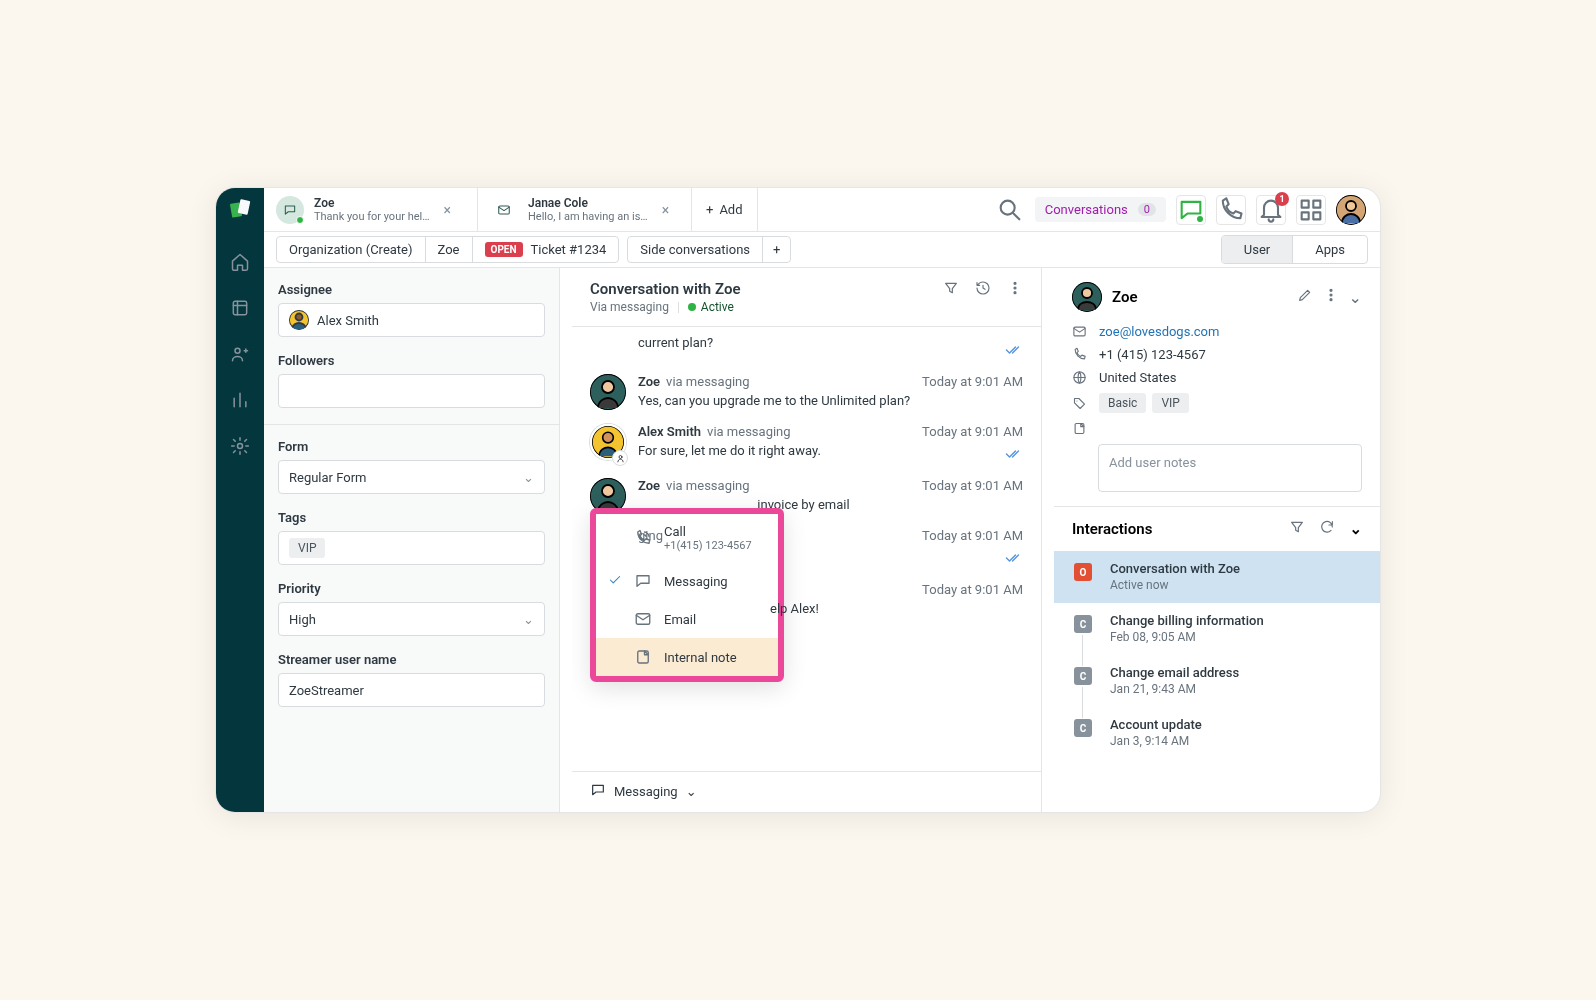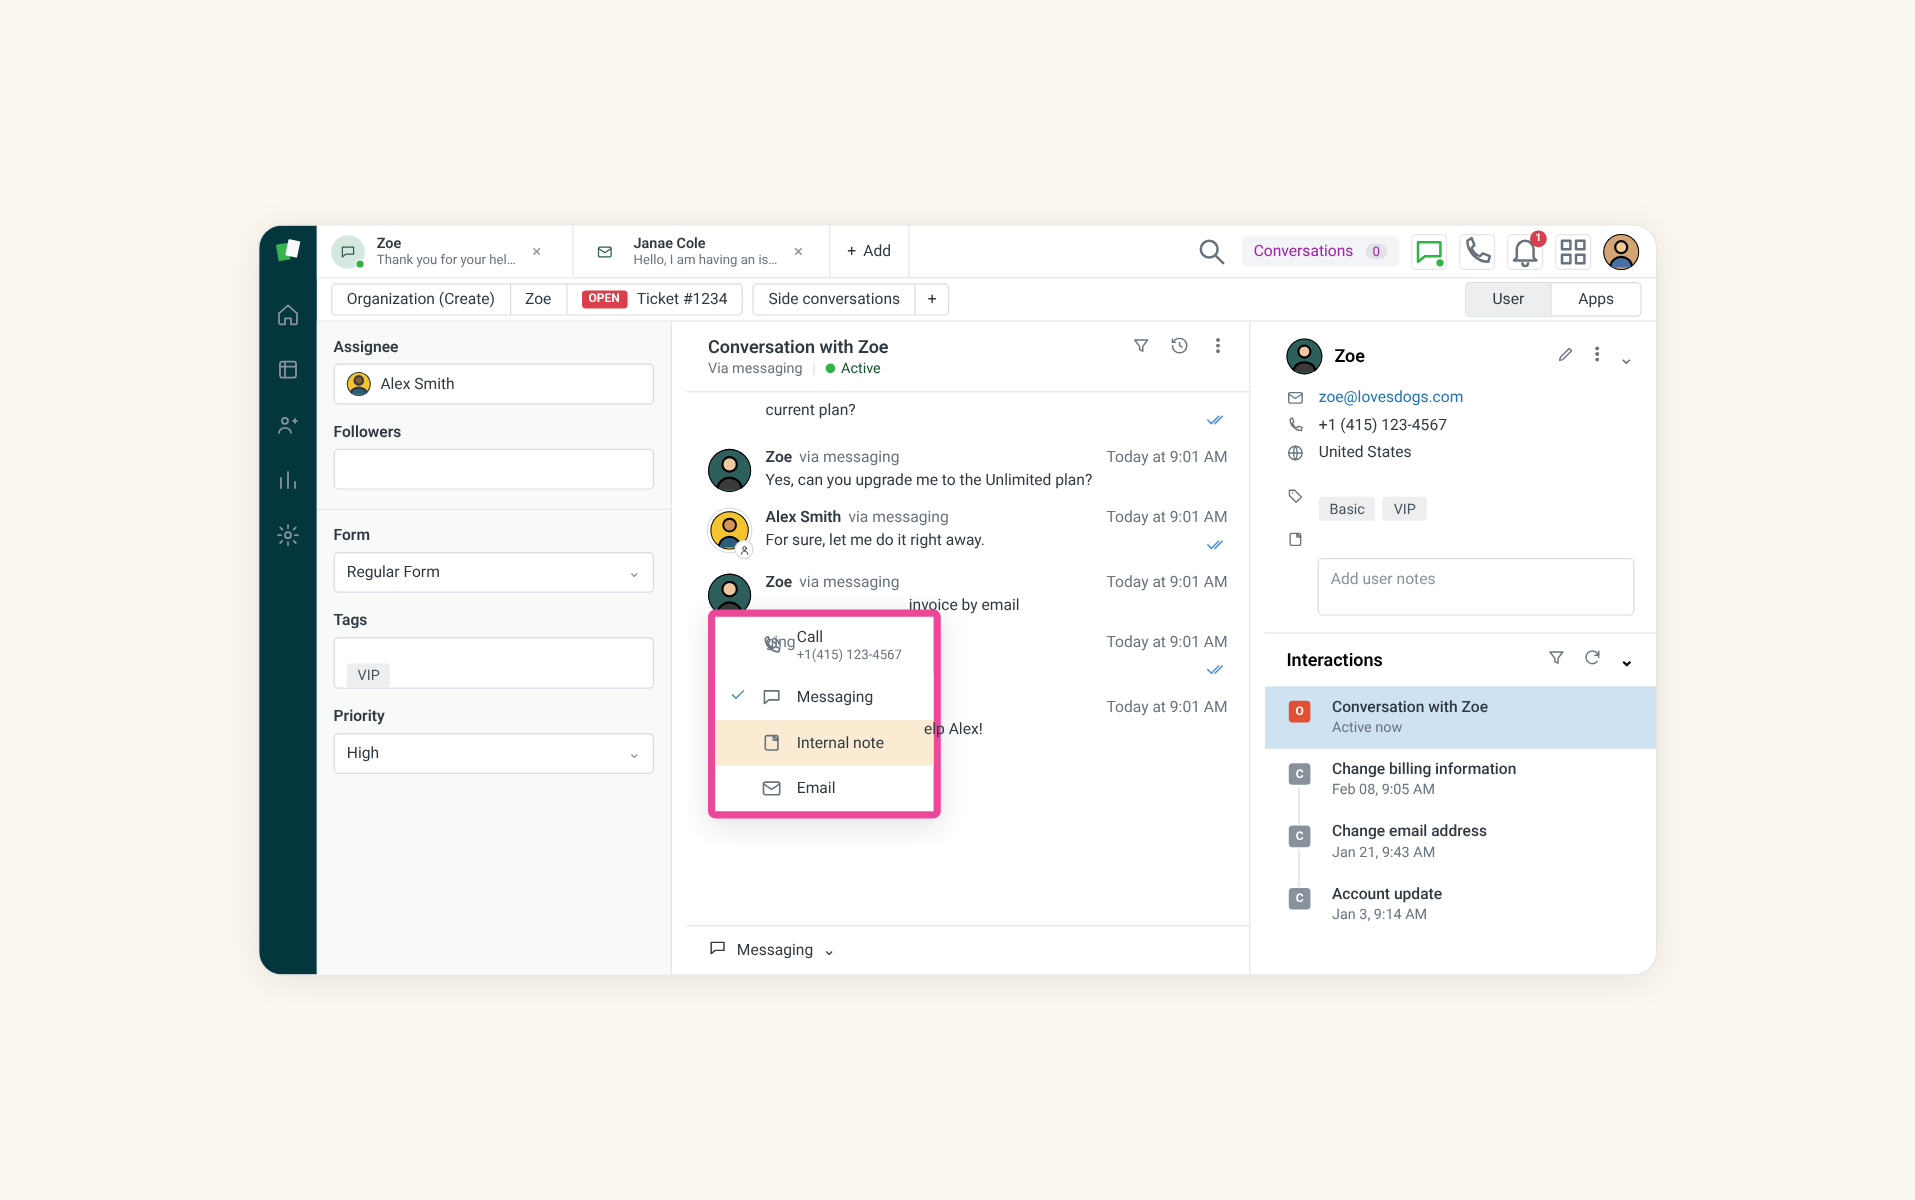--- a/index.html
+++ b/index.html
@@ -45,21 +45,21 @@
 .seg-btn { padding: 6px 22px; font-size: 13px; color: #2f3941; cursor: pointer; }
 .seg-btn.active { background: #edeeef; }
 .seg-btn + .seg-btn { border-left: 1px solid #d8dcde; }
 .body-row { flex: 1; display: flex; min-height: 0; gap: 12px; }
 .left-panel { width: 296px; background: #f8f9f9; border-right: 1px solid #e5e5e5; padding: 14px; overflow-y: auto; }
 .field-group { margin-bottom: 16px; }
 .field-label { font-size: 13px; color: #2f3941; font-weight: 600; margin-bottom: 6px; }
 .field-box { background: #fff; border: 1px solid #d8dcde; border-radius: 4px; min-height: 34px; display: flex; align-items: center; padding: 0 10px; font-size: 13px; color: #2f3941; gap: 8px; position: relative; }
 .field-box .caret { margin-left: auto; color: #87929d; }
 .mini-avatar { width: 20px; height: 20px; border-radius: 50%; }
-.tag-pill { background: #edeeef; padding: 3px 9px; border-radius: 3px; font-size: 12px; color: #49545c; margin-top: 21px; }
+.tag-pill { background: #edeeef; padding: 3px 9px; border-radius: 3px; font-size: 12px; color: #49545c; }
 .hr { border-top: 1px solid #e5e5e5; margin: 14px -14px; }
 .center-panel { flex: 1; border-right: 1px solid #e5e5e5; display: flex; flex-direction: column; min-width: 0; }
 .conv-head { padding: 12px 18px; border-bottom: 1px solid #e5e5e5; display: flex; align-items: flex-start; }
 .conv-head-left { flex: 1; }
 .conv-title { font-size: 15px; font-weight: 600; color: #2f3941; }
 .conv-sub { font-size: 12px; color: #68737d; display: flex; align-items: center; gap: 8px; margin-top: 2px; }
 .status-dot { display: inline-flex; align-items: center; gap: 5px; color: #14532d; }
 .status-dot::before { content: ""; width: 8px; height: 8px; background: #2fb344; border-radius: 50%; }
 .conv-head-actions { display: flex; gap: 16px; color: #68737d; }
 .conv-head-actions svg { width: 16px; height: 16px; }
@@ -278,20 +278,26 @@
               <span class="tag-pill">VIP</span>
             </div>
         </div>
         <div class="field-group">
           <div class="field-label">Priority</div>
           <div class="field-box">
               <span>High</span>
               <span class="caret">⌄</span>
             </div>
         </div>
+        <div class="field-group">
+          <div class="field-label">Streamer user name</div>
+          <div class="field-box">
+              <span>ZoeStreamer</span>
+            </div>
+        </div>
       </div>
 
       <div class="center-panel">
         <div class="conv-head">
           <div class="conv-head-left">
             <div class="conv-title">Conversation with Zoe</div>
             <div class="conv-sub">
                 <span>Via messaging</span>
                 <span style="color:#d8dcde">|</span>
                 <span class="status-dot">Active</span>
@@ -400,40 +406,40 @@
                 <span class="check"><svg viewBox="0 0 24 24">
                       <path d="M4 12l5 5L20 6"></path>
                     </svg></span>
                 <span class="mi-icon">
                     <svg viewBox="0 0 24 24">
                       <path d="M4 5h16v10H9l-5 4z"></path>
                     </svg>
                   </span>
                 <span class="mi-text">Messaging</span>
               </div>
+              <div class="menu-item">
+                <span class="check"></span>
+                <span class="mi-icon">
+                    <svg viewBox="0 0 24 24">
+                      <rect x="3" y="5" width="18" height="14" rx="2"></rect>
+                      <path d="M3 7l9 6 9-6"></path>
+                    </svg>
+                  </span>
+                <span class="mi-text">Email</span>
+              </div>
               <div class="menu-item note">
                 <span class="check"></span>
                 <span class="mi-icon">
                     <svg viewBox="0 0 24 24">
                       <rect x="5" y="4" width="14" height="16" rx="2"></rect>
                       <path d="M14 4l5 5M14 4v5h5"></path>
                     </svg>
                   </span>
                 <span class="mi-text">Internal note</span>
               </div>
-              <div class="menu-item">
-                <span class="check"></span>
-                <span class="mi-icon">
-                    <svg viewBox="0 0 24 24">
-                      <rect x="3" y="5" width="18" height="14" rx="2"></rect>
-                      <path d="M3 7l9 6 9-6"></path>
-                    </svg>
-                  </span>
-                <span class="mi-text">Email</span>
-              </div>
             </div>
           </div>
 
           <div class="msg">
             <div style="width:36px"></div>
             <div class="msg-body">
               <div class="msg-header">
                   <span class="msg-channel" style="">ging</span>
                   <span class="msg-time">Today at 9:01 AM</span>
                 </div>

